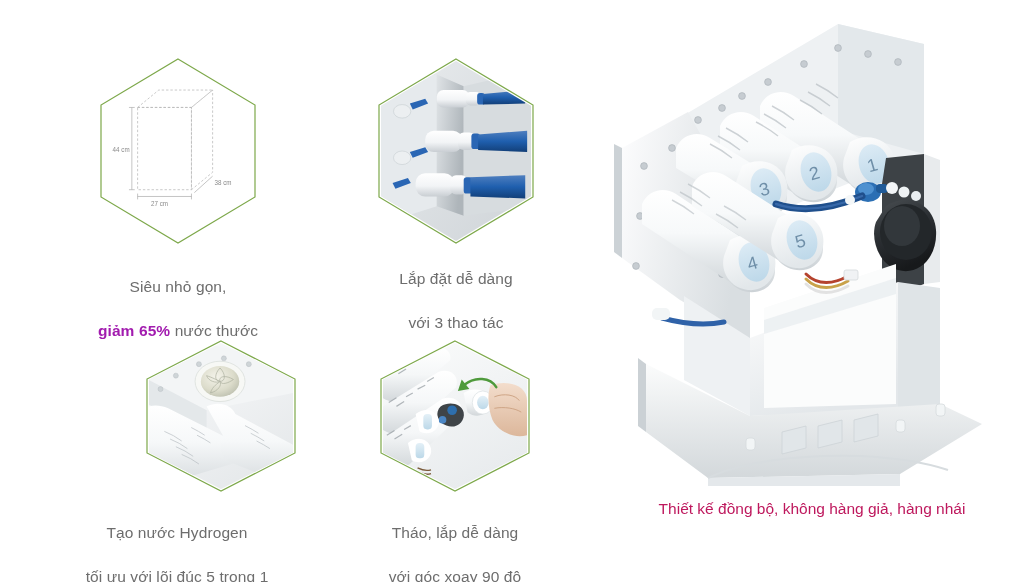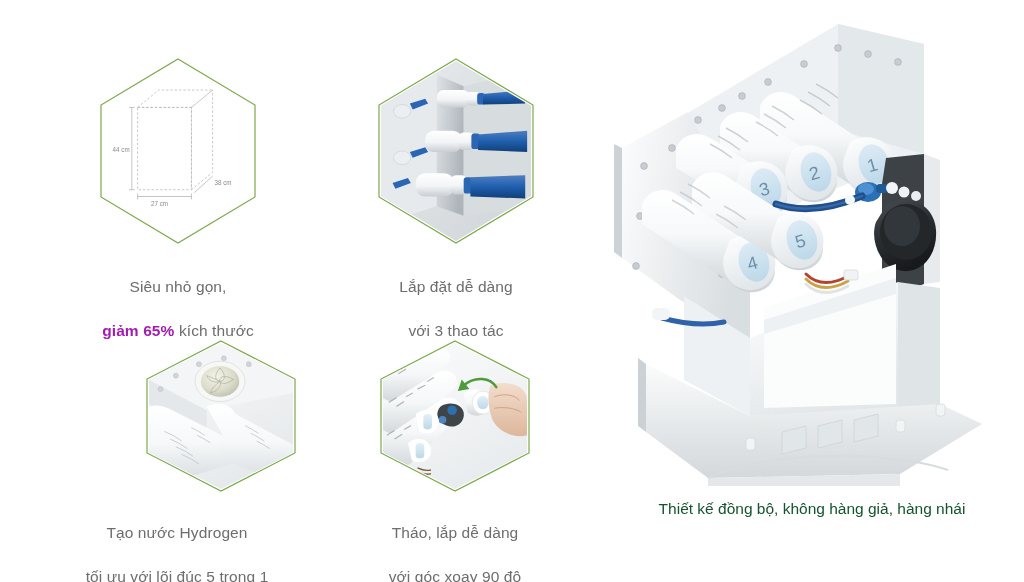--- a/index.html
+++ b/index.html
@@ -34,21 +34,21 @@
     font-size: 15.5px; line-height: 22px; letter-spacing: .1px;
     white-space: pre-line;
   }
   .caption b { color: #a21caf; font-weight: 700; }
 
   
   #product { position: absolute; left: 600px; top: 8px; width: 424px; height: 478px; }
   #product svg { display: block; width: 100%; height: 100%; }
   #product-caption {
     position: absolute; left: 600px; top: 498px; width: 424px;
-    text-align: center; color: #14532d; font-size: 15.5px; line-height: 22px;
+    text-align: center; color: #be185d; font-size: 15.5px; line-height: 22px;
   }
 </style>
 </head>
 <body>
 
 <div id="page">
 
   <div class="feature" style="left:100px; top:58px; width:152px; height:186px;">
     <div class="hex-wrap" style="width:156px;height:186px;">
       <div class="hex-photo">
@@ -80,21 +80,21 @@
         </div>
       </div>
       <div class="hex-border">
         <svg viewBox="0 0 156 186" preserveAspectRatio="none">
           <polygon points="78,1 155,47 155,139 78,185 1,139 1,47" fill="none" stroke="#7da84a" stroke-width="1.2"></polygon>
         </svg>
       </div>
     </div>
     <div class="caption" style="top:196px; left:-56px; width:268px;">
       <span>Siêu nhỏ gọn,</span><br>
-      <b>giảm 65%</b><span> kích thước</span>
+      <b>giảm 65%</b><span> nước thước</span>
     </div>
   </div>
 
   <div class="feature" style="left:378px; top:58px; width:156px; height:186px;">
     <div class="hex-wrap" style="width:156px;height:186px;">
       <div class="hex-photo">
         <div class="inner">
           <svg viewBox="0 0 156 186" preserveAspectRatio="none">
             <defs>
               <linearGradient id="f2bg" x1="0" y1="0" x2="1" y2="1">
@@ -158,21 +158,21 @@
             </g>
           </svg>
         </div>
       </div>
       <div class="hex-border">
         <svg viewBox="0 0 156 186" preserveAspectRatio="none">
           <polygon points="78,1 155,47 155,139 78,185 1,139 1,47" fill="none" stroke="#7da84a" stroke-width="1.2"></polygon>
         </svg>
       </div>
     </div>
-    <div class="caption" style="top:196px; left:-56px; width:268px;">
+    <div class="caption" style="top:188px; left:-56px; width:268px;">
       <span>Lắp đặt dễ dàng</span><br>
       <span>với 3 thao tác</span>
     </div>
   </div>
 
   <div class="feature" style="left:102px; top:340px; width:150px; height:152px;padding-left:44px;">
     <div class="hex-wrap" style="width:150px;height:152px;">
       <div class="hex-photo">
         <div class="inner">
           <svg viewBox="0 0 150 152" preserveAspectRatio="none">

